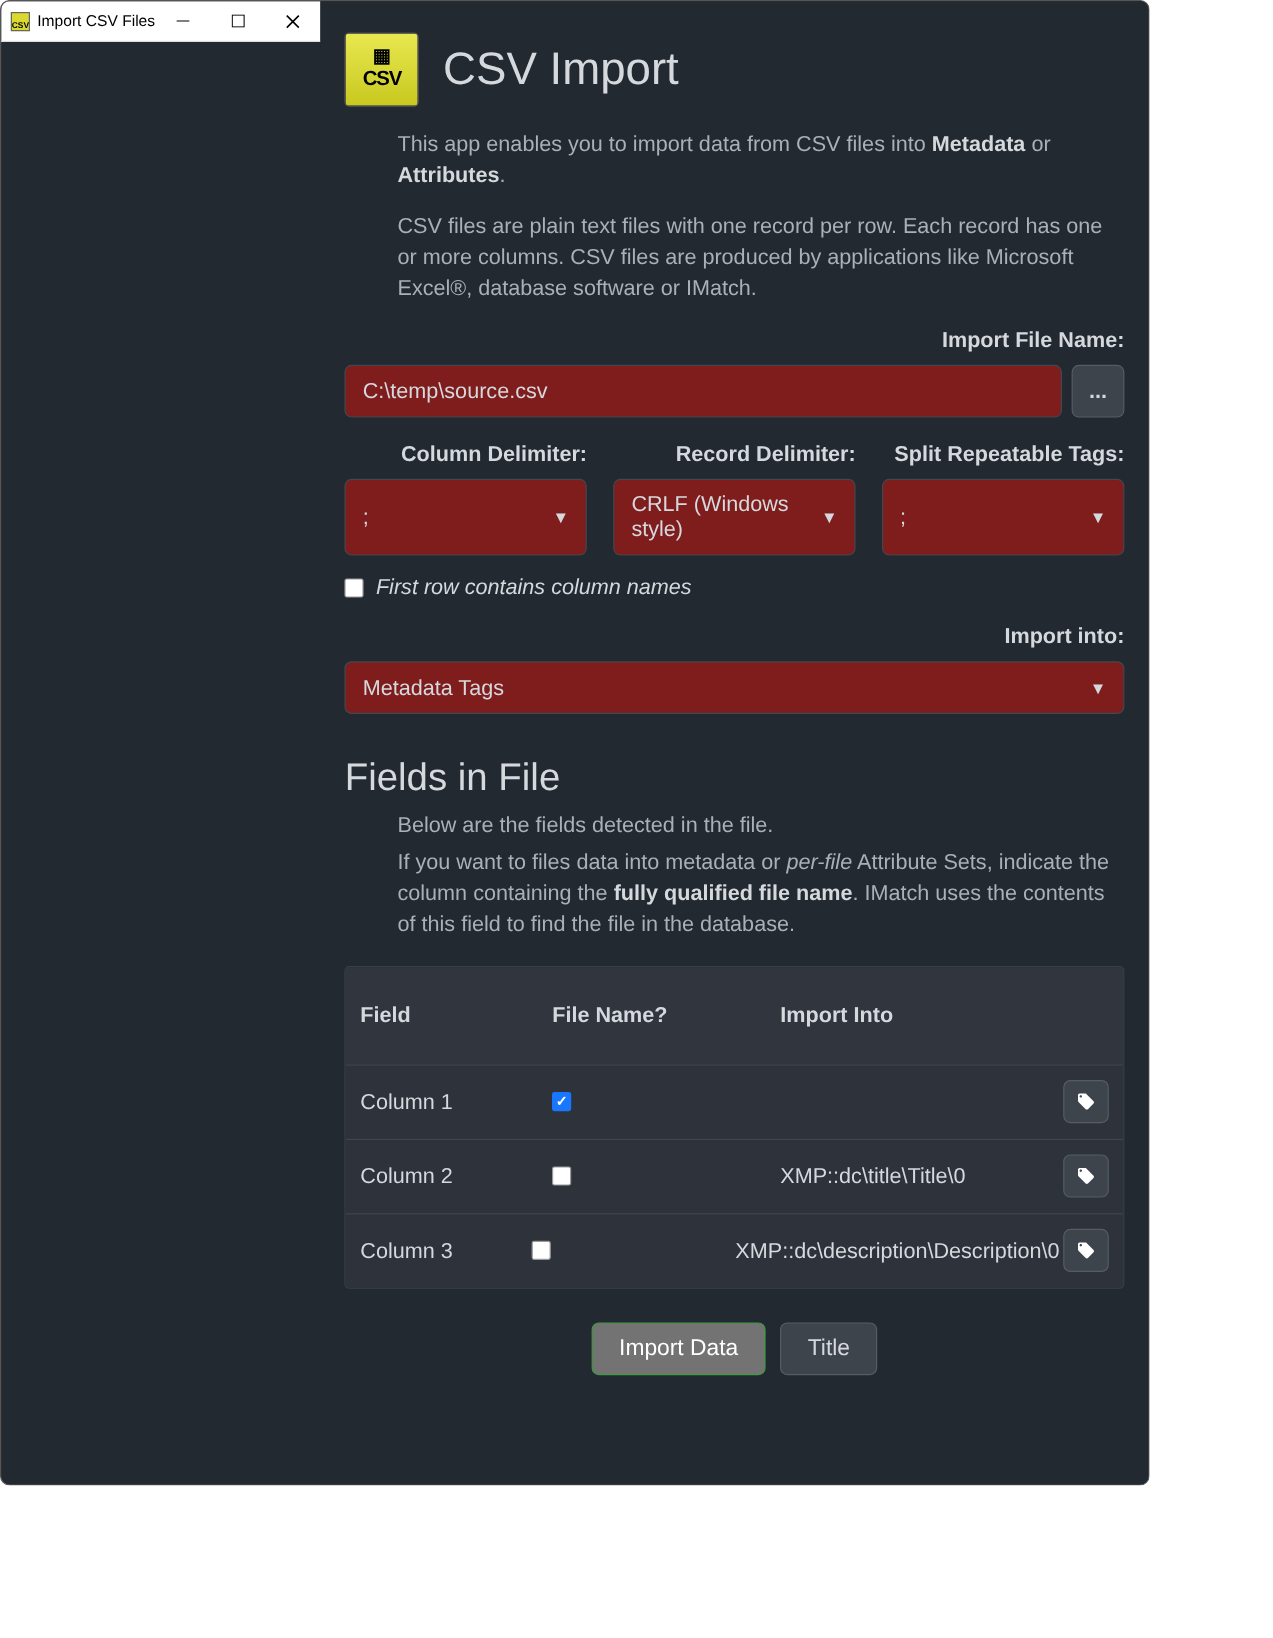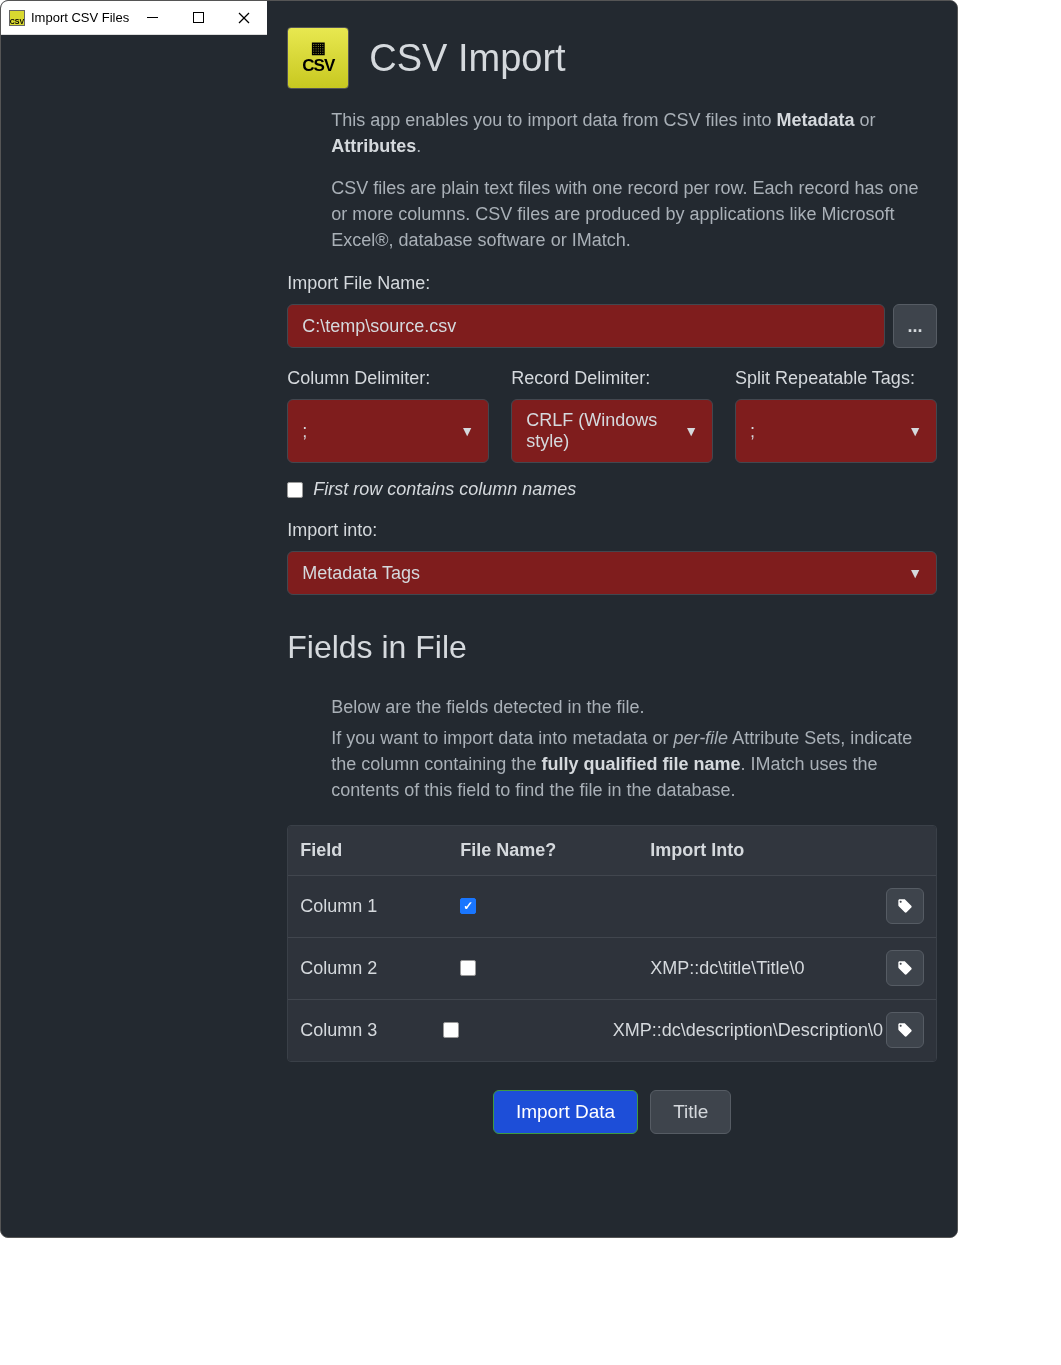--- a/index.html
+++ b/index.html
@@ -50,25 +50,25 @@
   width:62px; height:62px;
   background:linear-gradient(#e8e850,#c8c820);
   border:1px solid #555;
   border-radius:4px;
   display:flex; flex-direction:column; align-items:center; justify-content:center;
   color:#000; font-weight:bold;
 }
 .csv-logo .grid { font-size:16px; line-height:1; }
 .csv-logo .csv { font-size:17px; font-weight:900; letter-spacing:-1px; }
 h1 { font-size:38px; font-weight:400; color:#d5d9dd; }
-h2 { font-size:32px; font-weight:400; color:#d5d9dd; margin-top:34px; margin-bottom:28px;}
+h2 { font-size:32px; font-weight:400; color:#d5d9dd; margin-top:34px; margin-bottom:8px;}
 .desc { color:#a9b0b7; font-size:18px; line-height:1.45; margin-bottom:16px;margin-left:44px;}
 .desc b { color:#d5d9dd; font-weight:600; }
 .desc i { font-style:italic; }
-.label { color:#d5d9dd; font-size:18px; font-weight:400; margin-top:20px; margin-bottom:10px; display:block;}
+.label { color:#d5d9dd; font-size:18px; font-weight:700; margin-top:20px; margin-bottom:10px; display:block;text-align:right;}
 .input-group { display:flex; gap:8px; }
 .input, .select {
   background:#7f1d1d; border:1px solid #42474f; color:#d5d9dd;
   border-radius:6px; padding:10px 14px; font-size:18px; height:44px;
   display:flex; align-items:center; flex:1;
 }
 .input-path { flex:1; }
 .browse-btn {
   width:44px; height:44px; background:#3e444c; border:1px solid #565c64;
   border-radius:6px; color:#d5d9dd; display:flex; align-items:center; justify-content:center;
@@ -79,38 +79,38 @@
 .col .label { margin-top:0; }
 .select { position:relative; justify-content:space-between; }
 .select .val { flex:1; }
 .chev { font-size:14px; color:#d5d9dd; }
 .check-row { display:flex; align-items:center; gap:10px; margin-top:16px; color:#d5d9dd; font-size:18px;font-style:italic;}
 .cb { width:16px; height:16px; border:1px solid #999; background:#fff; border-radius:2px; display:flex; align-items:center; justify-content:center; font-size:12px; color:#fff; }
 .cb.checked { background:#1976ff; border-color:#1976ff; }
 .cb.checked::after { content:"✓"; color:#fff; font-weight:bold; font-size:12px; line-height:1;}
 .table { margin-top:22px; border:1px solid #3a4048; border-radius:4px; overflow:hidden; }
 .thead, .trow { display:flex; align-items:center; }
-.thead { background:#31363e; padding:14px 12px; font-weight:600; color:#d5d9dd; font-size:18px;}
+.thead { background:#31363e; padding:30px 12px; font-weight:600; color:#d5d9dd; font-size:18px;}
 .trow { background:#2e333b; border-top:1px solid #41464e; padding:12px 12px; min-height:62px;}
 .c-field { width:160px; }
 .c-fn { width:190px; display:flex; }
 .c-into { flex:1; }
 .c-act { width:46px; display:flex; justify-content:flex-end; }
 .tag-btn {
   width:38px; height:36px; background:#3e444c; border:1px solid #565c64; border-radius:6px;
   display:flex; align-items:center; justify-content:center;
 }
 .tag-icon {
   width:16px; height:16px;
 }
 .footer { display:flex; justify-content:center; gap:12px; margin-top:28px; padding-bottom:8px;}
 .btn {
   padding:10px 22px; border-radius:6px; font-size:19px; border:1px solid transparent;
 }
-.btn-primary { background:#1d4ed8; color:#fff; border-color:#3e9a42; }
+.btn-primary { background:#737373; color:#fff; border-color:#3e9a42; }
 .btn-secondary { background:#3e444c; color:#d5d9dd; border-color:#565c64; }
 </style>
 </head>
 <body>
 
 <div class="window">
 
   <div class="titlebar">
     <div class="titlebar-icon">CSV</div>
     <span>Import CSV Files</span>
@@ -191,21 +191,21 @@
     <span class="label">Import into:</span>
     <div class="select" style="width:100%">
       <span class="val">Metadata Tags</span>
       <span class="chev">▼</span>
     </div>
 
 
     <h2>Fields in File</h2>
     <p class="desc" style="margin-bottom:4px;">Below are the fields detected in the file.</p>
     <p class="desc">
-      <span>If you want to import data into metadata or </span><i>per-file</i><span> Attribute Sets, indicate the column containing the </span><b>fully qualified file name</b><span>. IMatch uses the contents of this field to find the file in the database.</span>
+      <span>If you want to files data into metadata or </span><i>per-file</i><span> Attribute Sets, indicate the column containing the </span><b>fully qualified file name</b><span>. IMatch uses the contents of this field to find the file in the database.</span>
     </p>
 
     <div class="table">
       <div class="thead">
         <div class="c-field">Field</div>
         <div class="c-fn">File Name?</div>
         <div class="c-into">Import Into</div>
         <div class="c-act"></div>
       </div>
 

